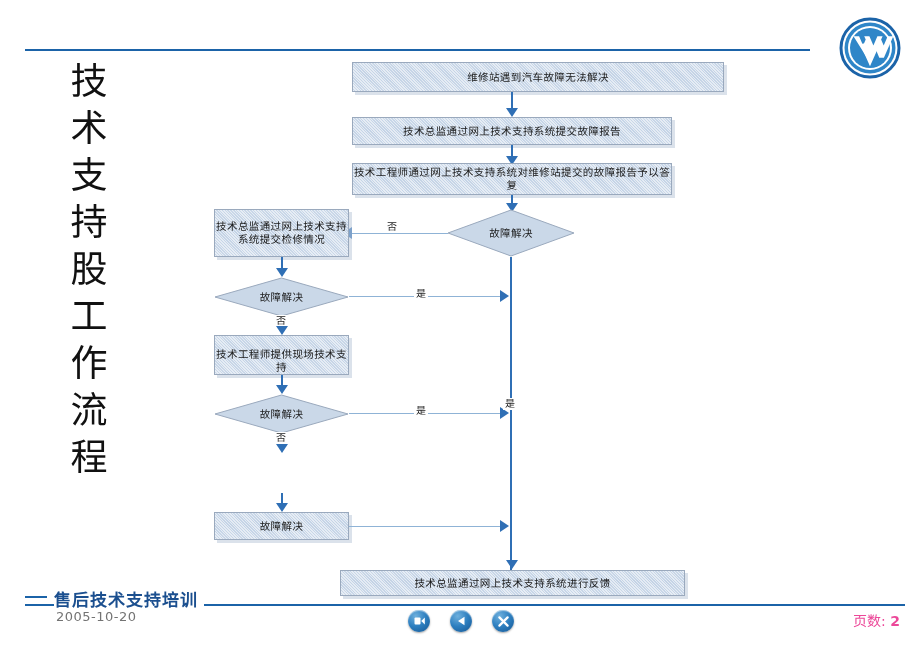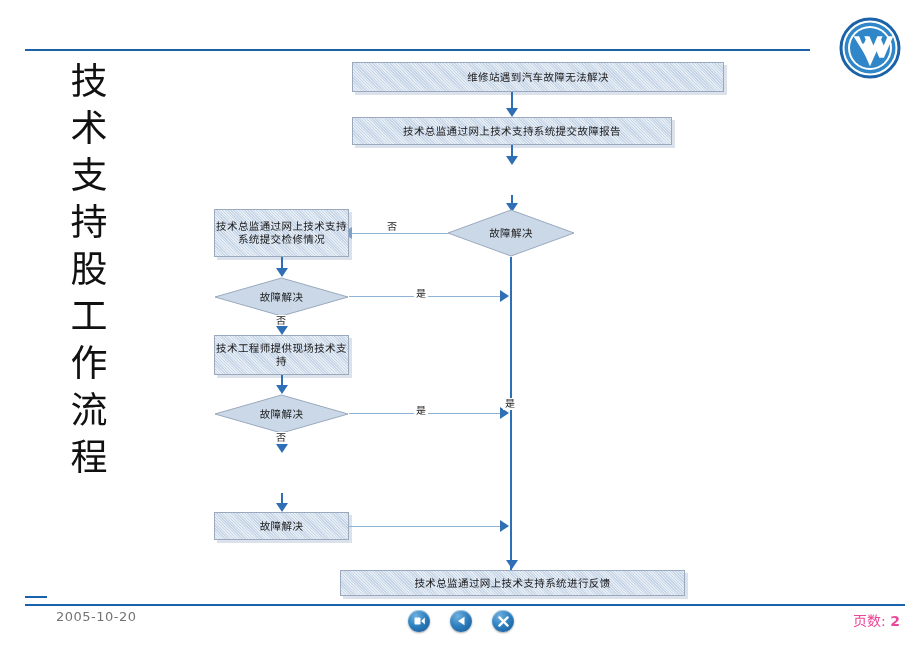--- a/index.html
+++ b/index.html
@@ -152,20 +152,23 @@
     </div>
     <div class="line vline" style="left:511px;top:92px;height:18px;"></div>
     <div class="arrow arrow-down" style="left:506px;top:108px;"></div>
 
     <div class="node proc" style="left:352px;top:117px;width:320px;height:28px;justify-content:center;">
       <span>技术总监通过网上技术支持系统提交故障报告</span>
     </div>
     <div class="line vline" style="left:511px;top:145px;height:14px;"></div>
     <div class="arrow arrow-down" style="left:506px;top:156px;"></div>
 
+    <div class="node proc" style="left:352px;top:163px;width:320px;height:32px;">
+      <span>技术工程师通过网上技术支持系统对维修站提交的故障报告予以答复</span>
+    </div>
     <div class="line vline" style="left:511px;top:195px;height:12px;"></div>
     <div class="arrow arrow-down" style="left:506px;top:203px;"></div>
 
     <div class="node diamond" style="left:447px;top:209px;width:128px;height:48px;">
       <svg class="dshape" viewBox="0 0 128 48" preserveAspectRatio="none">
         <polygon points="64,1 127,24 64,47 1,24" fill="#cad8e8" stroke="#9aa9bd" stroke-width="1"></polygon>
       </svg>
       <span class="dlabel">故障解决</span>
     </div>
 
@@ -189,21 +192,21 @@
     </div>
 
     <div class="line thin hline" style="left:349px;top:296px;width:155px;"></div>
     <div class="arrow arrow-right" style="left:500px;top:290px;"></div>
     <div class="edge-label" style="left:414px;top:288px;">是</div>
 
     <div class="line vline" style="left:281px;top:317px;height:14px;"></div>
     <div class="edge-label" style="left:274px;top:315px;">否</div>
     <div class="arrow arrow-down" style="left:276px;top:326px;"></div>
 
-    <div class="node proc" style="left:214px;top:335px;width:135px;height:40px;">
+    <div class="node proc" style="left:214px;top:335px;width:135px;height:40px;align-items:flex-end;">
       <span>技术工程师提供现场技术支持</span>
     </div>
     <div class="line vline" style="left:281px;top:375px;height:14px;"></div>
     <div class="arrow arrow-down" style="left:276px;top:385px;"></div>
 
     <div class="node diamond" style="left:214px;top:394px;width:135px;height:40px;">
       <svg class="dshape" viewBox="0 0 135 40" preserveAspectRatio="none">
         <polygon points="67.5,1 134,20 67.5,39 1,20" fill="#cad8e8" stroke="#9aa9bd" stroke-width="1"></polygon>
       </svg>
       <span class="dlabel">故障解决</span>
@@ -229,20 +232,21 @@
 
     <div class="arrow arrow-down" style="left:506px;top:560px;"></div>
 
     <div class="node proc" style="left:340px;top:570px;width:345px;height:26px;">
       <span>技术总监通过网上技术支持系统进行反馈</span>
     </div>
   </div>
 
   <div id="footer-rule"></div>
   <div id="footer-dash"></div>
+  <div id="footer-title">售后技术支持培训</div>
   <div id="footer-date">2005-10-20</div>
 
   <div id="page-number">
     <span>页数:</span>
     <b>2</b>
   </div>
 
   <div id="nav-buttons">
     <div class="navbtn" style="left:0px;">
       <svg width="11" height="10" viewBox="0 0 11 10">

